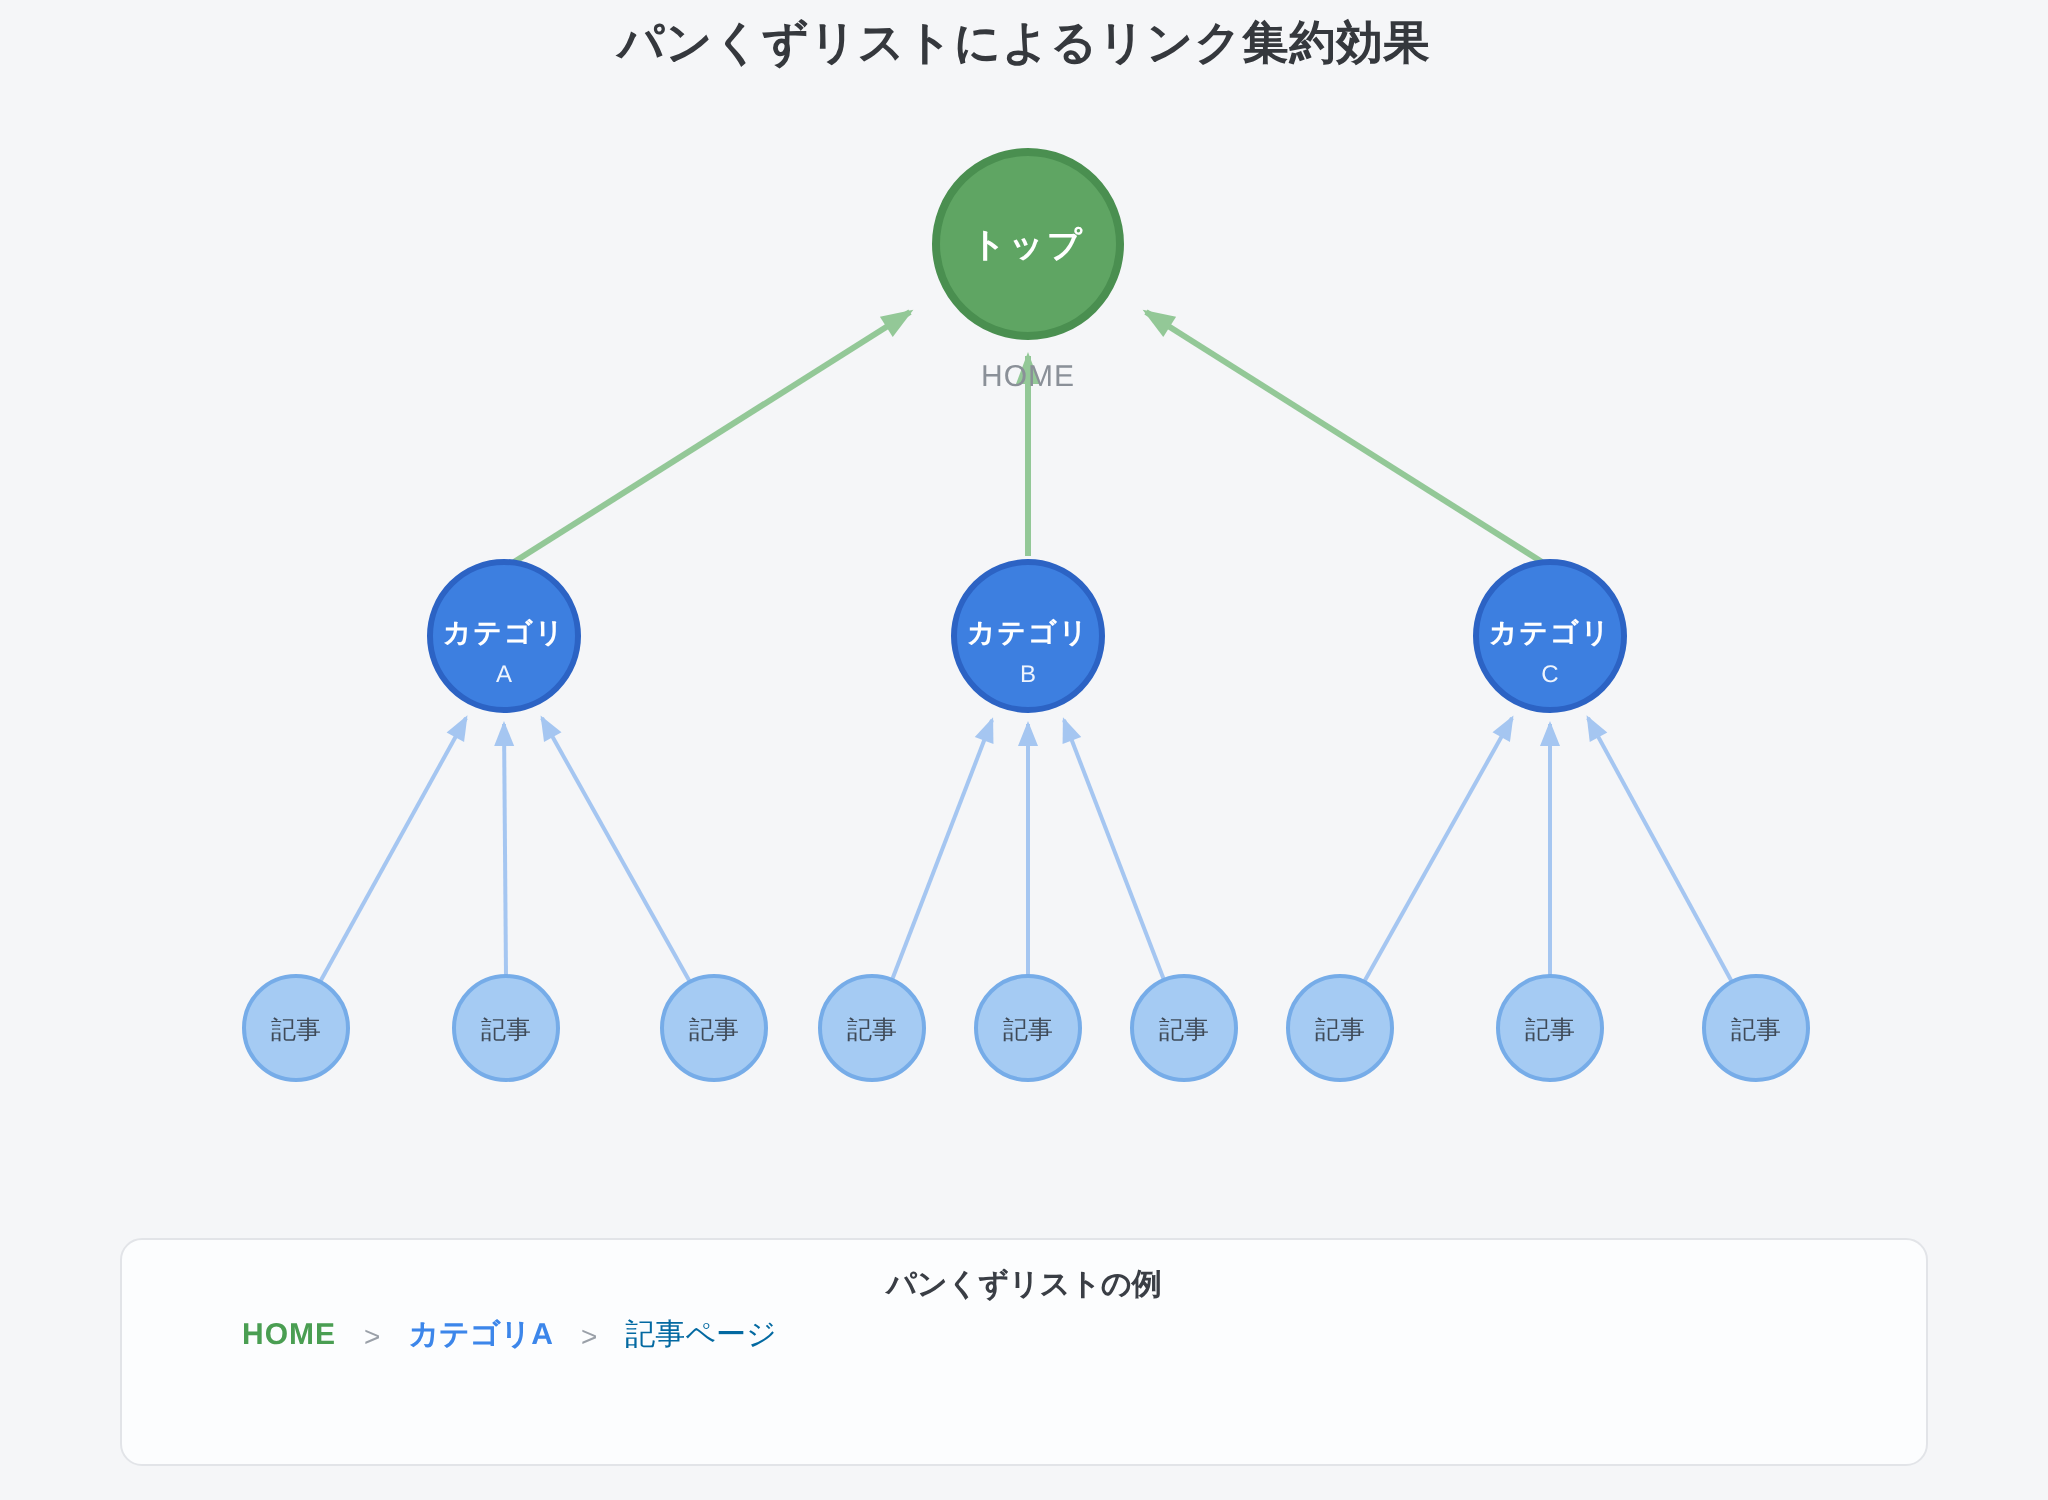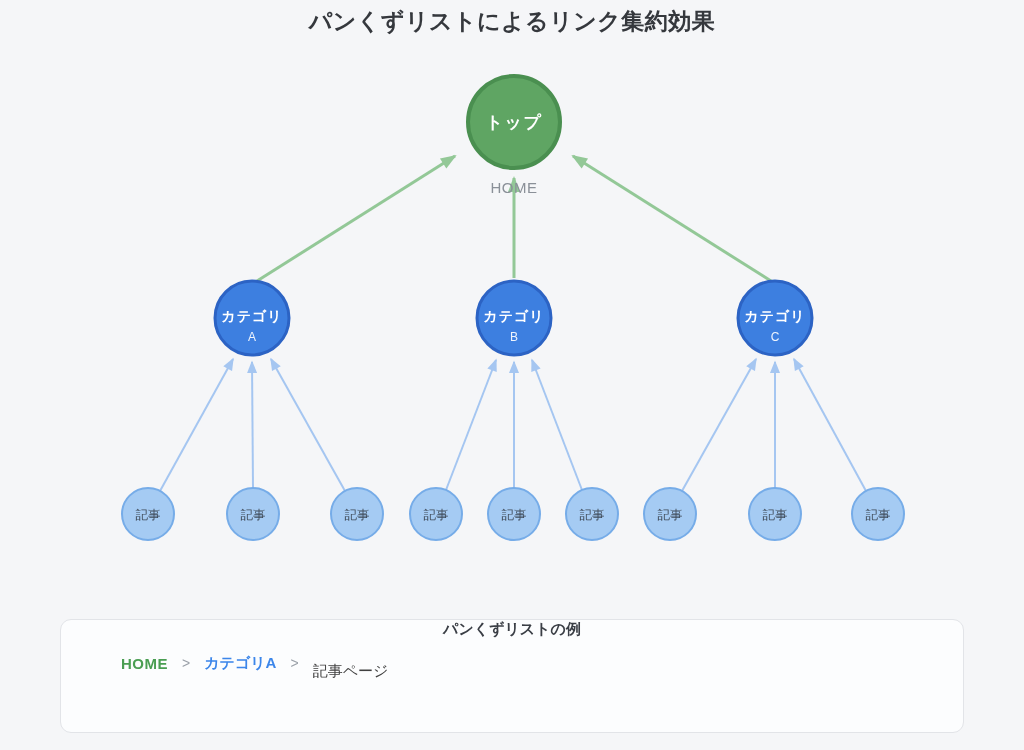--- a/index.html
+++ b/index.html
@@ -38,35 +38,36 @@
 
   .example-box {
     position: absolute;
     left: 60px; top: 619px;
     width: 904px; height: 114px;
     background: #fcfdfe;
     border: 1px solid #e2e4e8;
     border-radius: 11px;
   }
   .example-title {
+    margin-top: 13px;
     text-align: center;
     font-size: 15px;
     font-weight: 700;
     color: #3a3e45;
   }
   .breadcrumb {
     display: flex;
     align-items: center;
     margin: 6px 0 0 60px;
     font-size: 15px;
   }
   .crumb-sep { color: #9aa0a8; margin: 0 14px; font-size: 14px; }
   .crumb-home { color: #4a9e52; font-weight: 700; letter-spacing: 0.5px; }
   .crumb-category { color: #3c86ea; font-weight: 700; text-align: right; }
-  .crumb-page { color: #404040; margin-top: 17px; }
+  .crumb-page { color: #0369a1; }
 </style>
 </head>
 <body>
 
 <div class="page">
 
   <h1 class="page-title">パンくずリストによるリンク集約効果</h1>
 
   <svg class="diagram-svg" width="1024" height="610" viewBox="0 0 1024 610">
     <defs>

